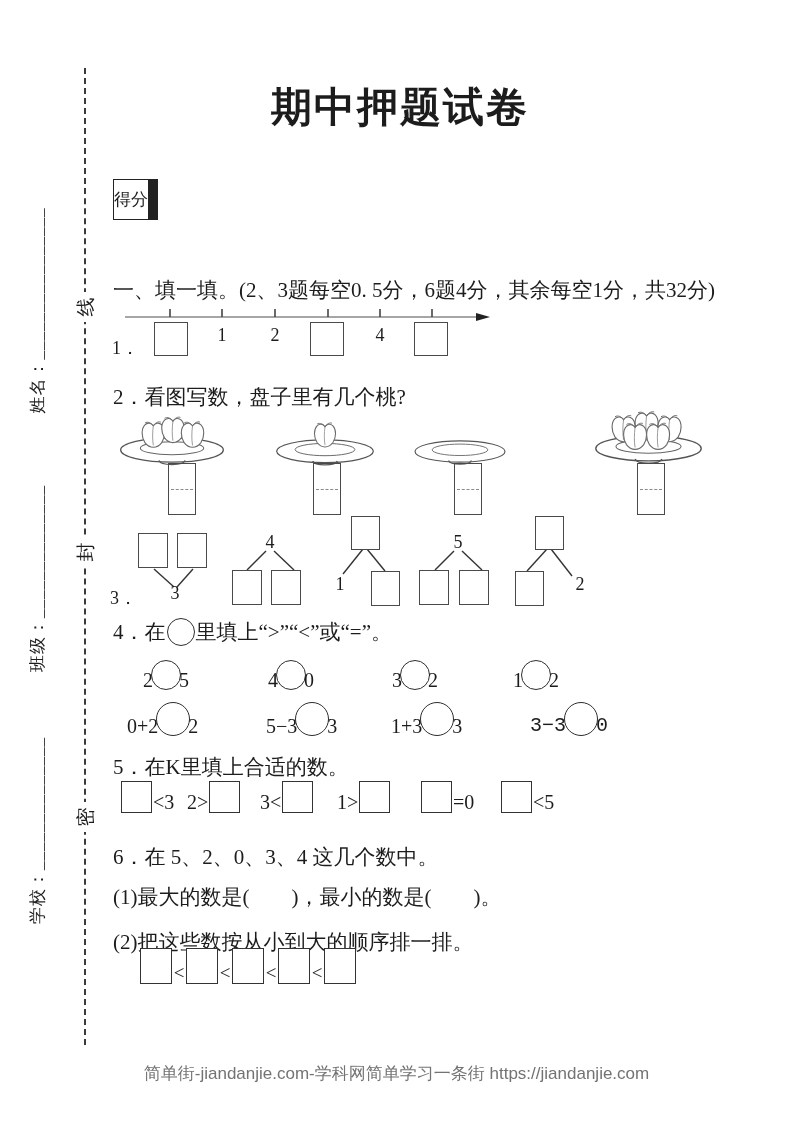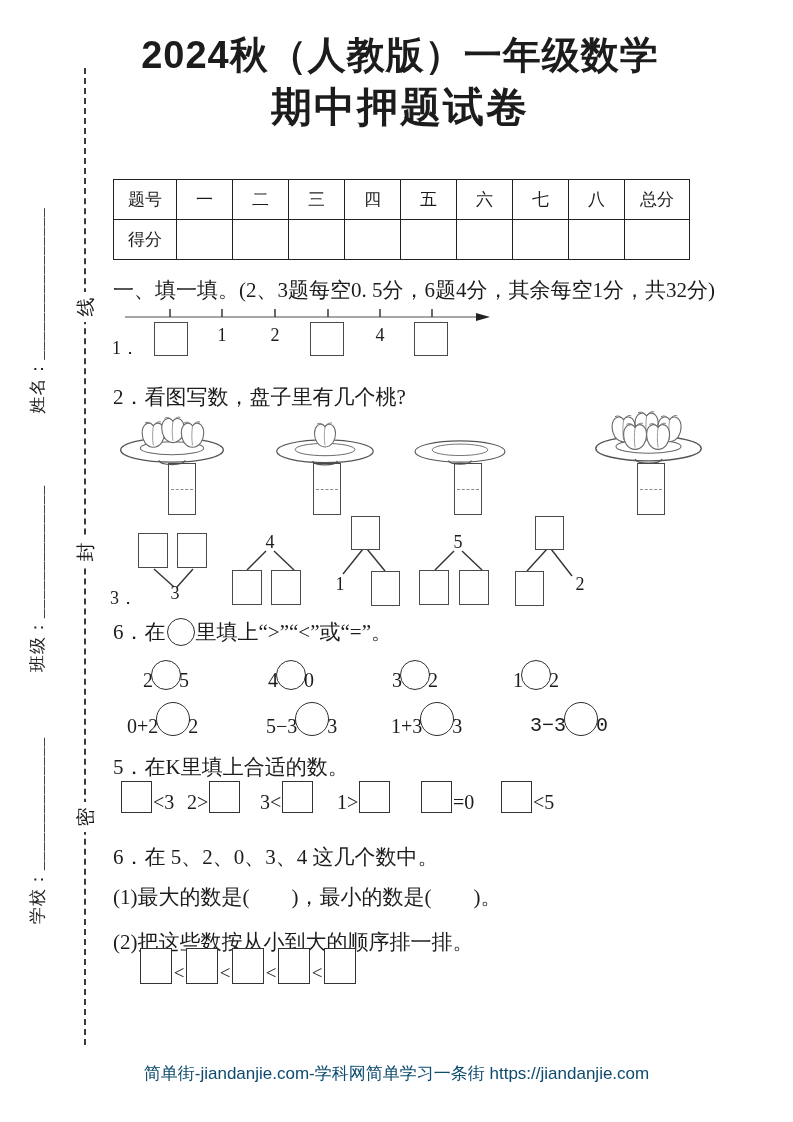--- a/index.html
+++ b/index.html
@@ -55,21 +55,21 @@
 
   
   #order-row{position:absolute;left:140px;top:948px;display:flex;align-items:flex-end;}
   #order-row .box{width:30px;height:34px;border:1.6px solid #333;background:#fff;}
   #order-row .lt{font-size:19px;line-height:20px;width:14px;text-align:center;padding-bottom:1px;}
 
   
   #page-num{left:0;top:1024px;width:793px;text-align:center;font-family:"Liberation Sans",sans-serif;
             font-weight:700;font-size:15px;}
   #footer-line{left:0;top:1062px;width:793px;text-align:center;font-family:"Liberation Sans",sans-serif;
-               font-size:17px;color:#0c4a6e;}
+               font-size:17px;color:#737373;}
   svg{overflow:visible;}
 </style>
 </head>
 <body>
 
 <div id="page">
 
   <svg width="0" height="0" style="position:absolute" aria-hidden="true">
     <defs>
       <g id="peach">
@@ -82,37 +82,24 @@
   </svg>
 
   <div id="seal-line"></div>
   <div class="vfield" style="left:-73px;top:299px;width:220px;">姓名：________________</div>
   <div class="vfield" style="left:-64px;top:567px;width:202px;">班级：______________</div>
   <div class="vfield" style="left:-61px;top:819px;width:196px;">学校：______________</div>
   <div class="seal-char" style="left:71px;top:294px;">线</div>
   <div class="seal-char" style="left:71px;top:539px;">封</div>
   <div class="seal-char" style="left:71px;top:804px;">密</div>
 
-  <div class="abs" id="title1">2024秋（人教版）一年级数学</div>
   <div class="abs" id="title2">期中押题试卷</div>
 
   <table id="score-table">
     <tbody>
-        <tr>
-      <td class="c-label">题号</td>
-      <td class="c-num">一</td>
-      <td class="c-num">二</td>
-      <td class="c-num">三</td>
-      <td class="c-num">四</td>
-      <td class="c-num">五</td>
-      <td class="c-num">六</td>
-      <td class="c-num">七</td>
-      <td class="c-num">八</td>
-      <td class="c-total">总分</td>
-    </tr>
     <tr>
       <td>得分</td>
       <td></td>
       <td></td>
       <td></td>
       <td></td>
       <td></td>
       <td></td>
       <td></td>
       <td></td>
@@ -223,21 +210,21 @@
     <svg width="85" height="90">
         <line x1="37" y1="33" x2="17" y2="55" stroke="#333" stroke-width="1.4"></line>
         <line x1="41" y1="33" x2="62" y2="60" stroke="#333" stroke-width="1.4"></line>
       </svg>
     <div class="bx" style="left:25px;top:0px;width:27px;height:32px;"></div>
     <div class="bx" style="left:5px;top:55px;width:27px;"></div>
     <div class="num" style="left:62px;top:58px;">2</div>
   </div>
 
   <div class="abs qtext" style="left:113px;top:618px;">
-    <span>6．在</span><span class="hdr-circle"></span><span>里填上“&gt;”“&lt;”或“=”。</span>
+    <span>4．在</span><span class="hdr-circle"></span><span>里填上“&gt;”“&lt;”或“=”。</span>
   </div>
 
   <span class="cmp" style="left:143px;top:660px;">
       <span class="t">2</span>
       <span class="circle"></span>
       <span class="t">5</span>
     </span>
   <span class="cmp" style="left:268px;top:660px;">
       <span class="t">4</span>
       <span class="circle"></span>

